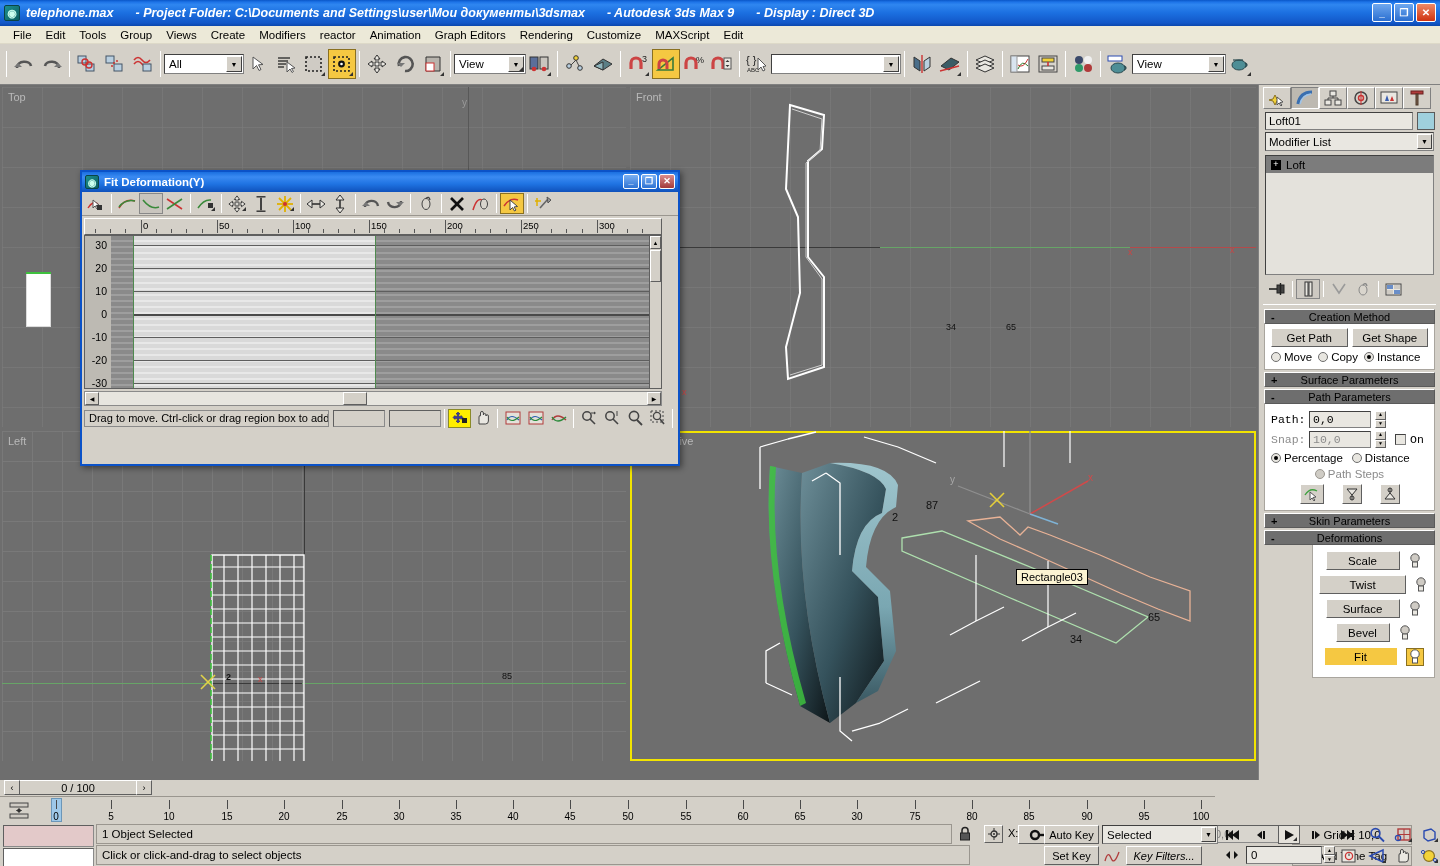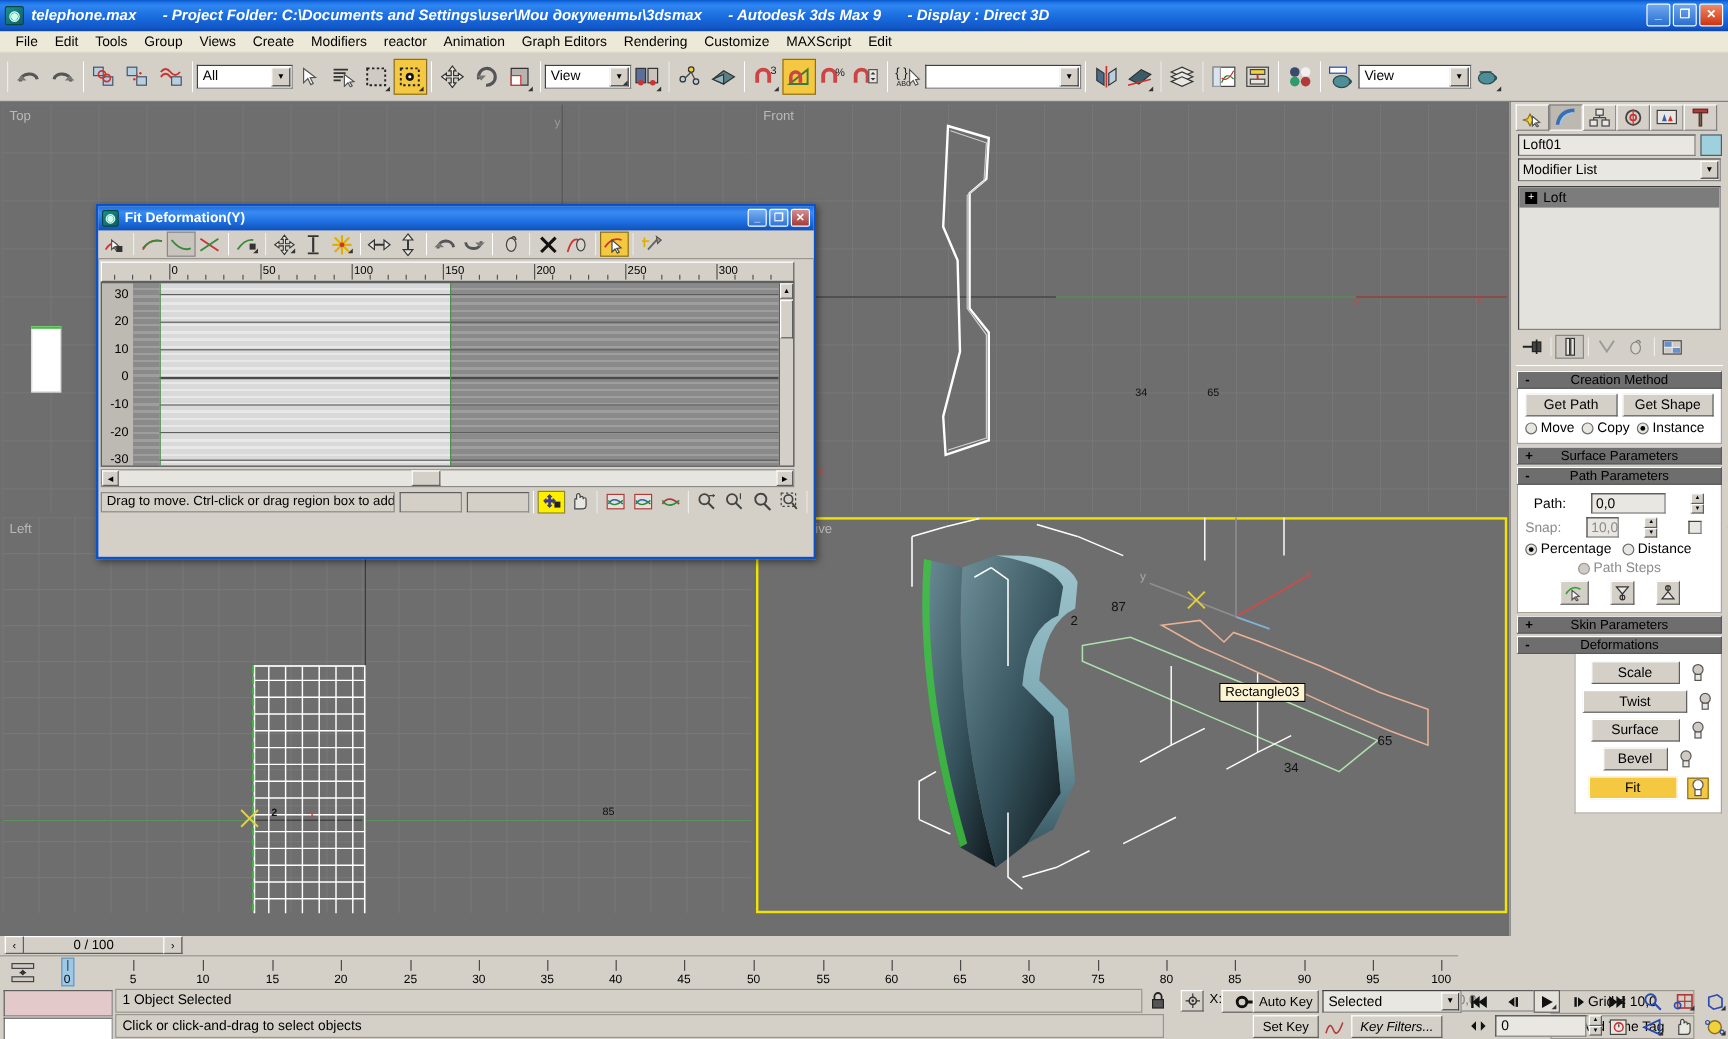--- a/index.html
+++ b/index.html
@@ -157,21 +157,21 @@
     height:19px;background:#d4d0c8;border:1px solid #fff;
     border-right-color:#5f5f5f;border-bottom-color:#5f5f5f;
     display:flex;align-items:center;justify-content:center;font-size:11.5px;cursor:default;
   }
   .mbtn.active{background:#f5c842;border-color:#fff;}
   .radio-row{display:flex;align-items:center;gap:3px;font-size:11.5px;margin-top:4px;}
   .radio{width:10px;height:10px;border-radius:50%;background:#e8e6e0;border:1px solid #6d6d6d;
     display:flex;align-items:center;justify-content:center;flex:none;}
   .radio.on::after{content:"";width:4px;height:4px;border-radius:50%;background:#000;}
   .radio.dis{background:#cfccc5;border-color:#9a968f;}
-  .spin-row{display:flex;align-items:center;gap:21px;margin-top:3px;font-size:11.5px;}
+  .spin-row{display:flex;align-items:center;gap:4px;margin-top:3px;font-size:11.5px;font-family:Liberation Mono, monospace;}
   .spinfield{
     height:17px;background:#e9e7e1;border:1px solid #808080;
     border-top-color:#404040;border-left-color:#404040;
     display:flex;align-items:center;padding-left:3px;font-size:11.5px;
   }
   .spinfield.dis{color:#8b8b8b;}
   .spinner{width:11px;height:17px;display:flex;flex-direction:column;flex:none;}
   .spinner div{
     flex:1;background:#d4d0c8;border:1px solid #fff;border-right-color:#5f5f5f;border-bottom-color:#5f5f5f;
     display:flex;align-items:center;justify-content:center;font-size:5px;

